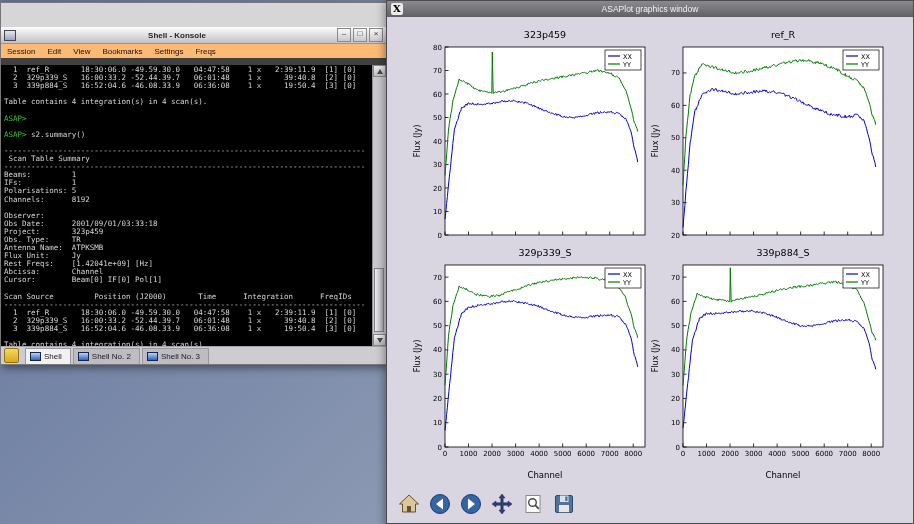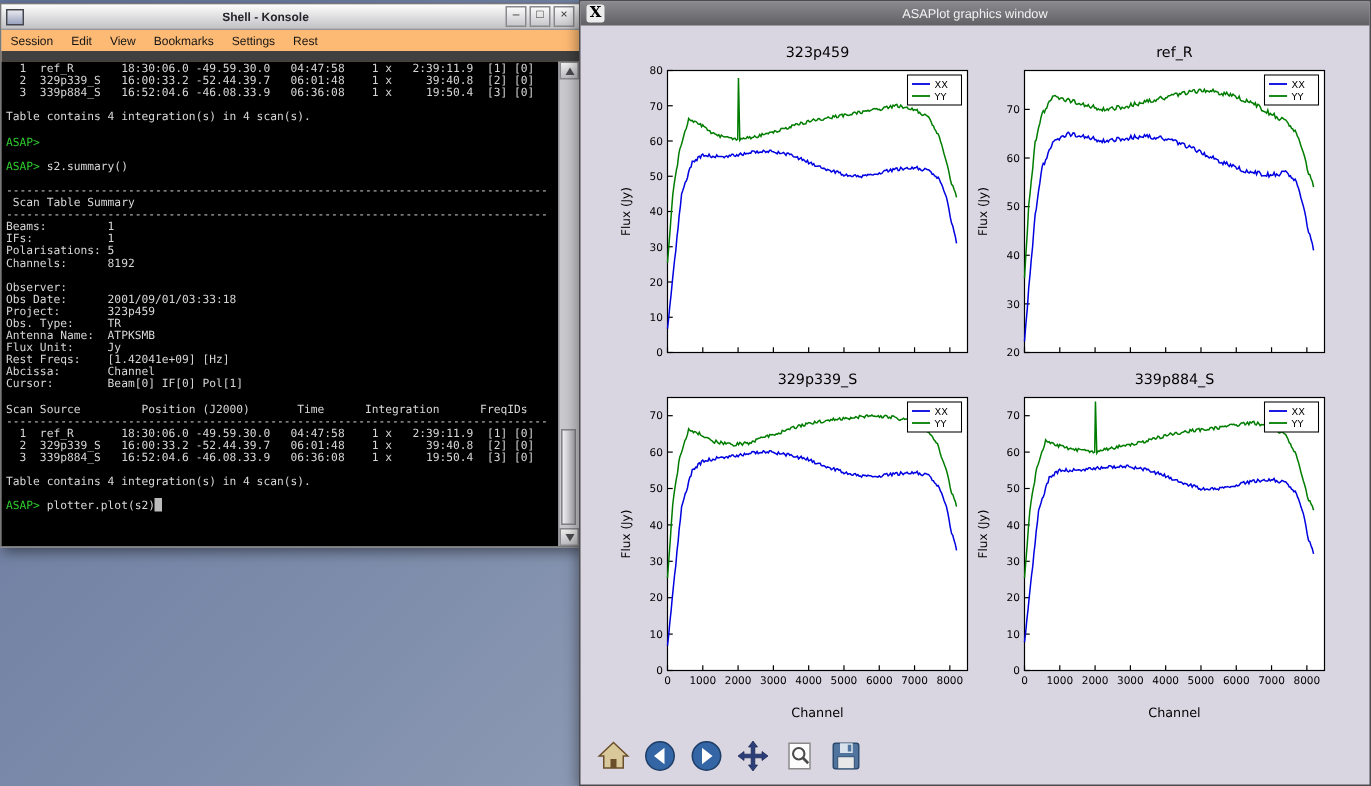--- a/index.html
+++ b/index.html
@@ -5,21 +5,21 @@
   html,body{margin:0;padding:0;}
   #screen{position:relative;width:914px;height:524px;overflow:hidden;
     background:linear-gradient(135deg,#63749a 0%,#7e8dab 45%,#a7b1c4 100%);
     font-family:"Liberation Sans",sans-serif;}
 
   
   #term-win{position:absolute;left:0;top:2px;width:385px;height:361px;
     background:#d6d6d6;border:1px solid #78787a;box-shadow:2px 3px 8px rgba(0,0,0,.45);
     display:flex;flex-direction:column;}
   .tbar{height:16px;flex:0 0 16px;background:linear-gradient(#fdfdfd,#c2c2c6);
-    display:flex;align-items:center;padding:0 3px;border-bottom:1px solid #97979b;}
+    display:flex;align-items:center;padding:0 3px;border-bottom:1px solid #97979b;margin-top:24px;}
   .ticon{width:10px;height:9px;background:linear-gradient(#e8e8ee,#9aa4c0);
     border:1px solid #44464f;margin-right:3px;flex:0 0 auto;}
   .ttitle{flex:1;text-align:center;font-size:8px;font-weight:bold;color:#26262a;
     white-space:nowrap;overflow:hidden;}
   .wbtns{display:flex;flex:0 0 auto;}
   .wbtn{width:12px;height:12px;margin-left:2px;background:linear-gradient(#fafafa,#c8c8cc);
     border:1px solid #8a8a8e;font-size:8px;line-height:10px;text-align:center;color:#333;}
   .menubar{height:14px;flex:0 0 14px;background:#fdba74;border-bottom:7px solid #404040;
     display:flex;align-items:center;}
   .menu-item{padding:1px 6px;font-size:8px;color:#141414;}
@@ -80,21 +80,21 @@
           <span class="wbtn">□</span>
           <span class="wbtn">×</span>
         </span>
     </div>
     <div class="menubar" id="menubar">
         <span class="menu-item">Session</span>
         <span class="menu-item">Edit</span>
         <span class="menu-item">View</span>
         <span class="menu-item">Bookmarks</span>
         <span class="menu-item">Settings</span>
-        <span class="menu-item">Rest</span>
+        <span class="menu-item">Freqs</span>
       </div>
     <div class="termbody">
       <div id="termlines">
           <div class="tline"><span class="seg-w">  1  ref_R       18:30:06.0 -49.59.30.0   04:47:58    1 x   2:39:11.9  [1] [0]</span></div>
           <div class="tline"><span class="seg-w">  2  329p339_S   16:00:33.2 -52.44.39.7   06:01:48    1 x     39:40.8  [2] [0]</span></div>
           <div class="tline"><span class="seg-w">  3  339p884_S   16:52:04.6 -46.08.33.9   06:36:08    1 x     19:50.4  [3] [0]</span></div>
           <div class="tline">&nbsp;</div>
           <div class="tline"><span class="seg-w">Table contains 4 integration(s) in 4 scan(s).</span></div>
           <div class="tline">&nbsp;</div>
           <div class="tline"><span class="seg-p">ASAP&gt; </span></div>
@@ -131,20 +131,37 @@
         </div>
       <div class="vscroll">
         <div class="sbtn up">
             <span class="tri-up"></span>
           </div>
         <div class="sthumb"></div>
         <div class="sbtn down">
             <span class="tri-down"></span>
           </div>
       </div>
+    </div>
+    <div class="tabbar">
+      <span class="newtab"></span>
+      <span id="tabs" style="display:flex;gap:2px;align-items:flex-end;">
+          <span class="tab active">
+            <span class="tab-ic"></span>
+            <span>Shell</span>
+          </span>
+          <span class="tab">
+            <span class="tab-ic"></span>
+            <span>Shell No. 2</span>
+          </span>
+          <span class="tab">
+            <span class="tab-ic"></span>
+            <span>Shell No. 3</span>
+          </span>
+        </span>
     </div>
   </div>
 
   <div id="plot-win">
     <div class="pbar">
       <span class="xicon">X</span>
       <span class="ptitle">ASAPlot graphics window</span>
       <span class="pbar-spacer"></span>
     </div>
     <div id="figure">

